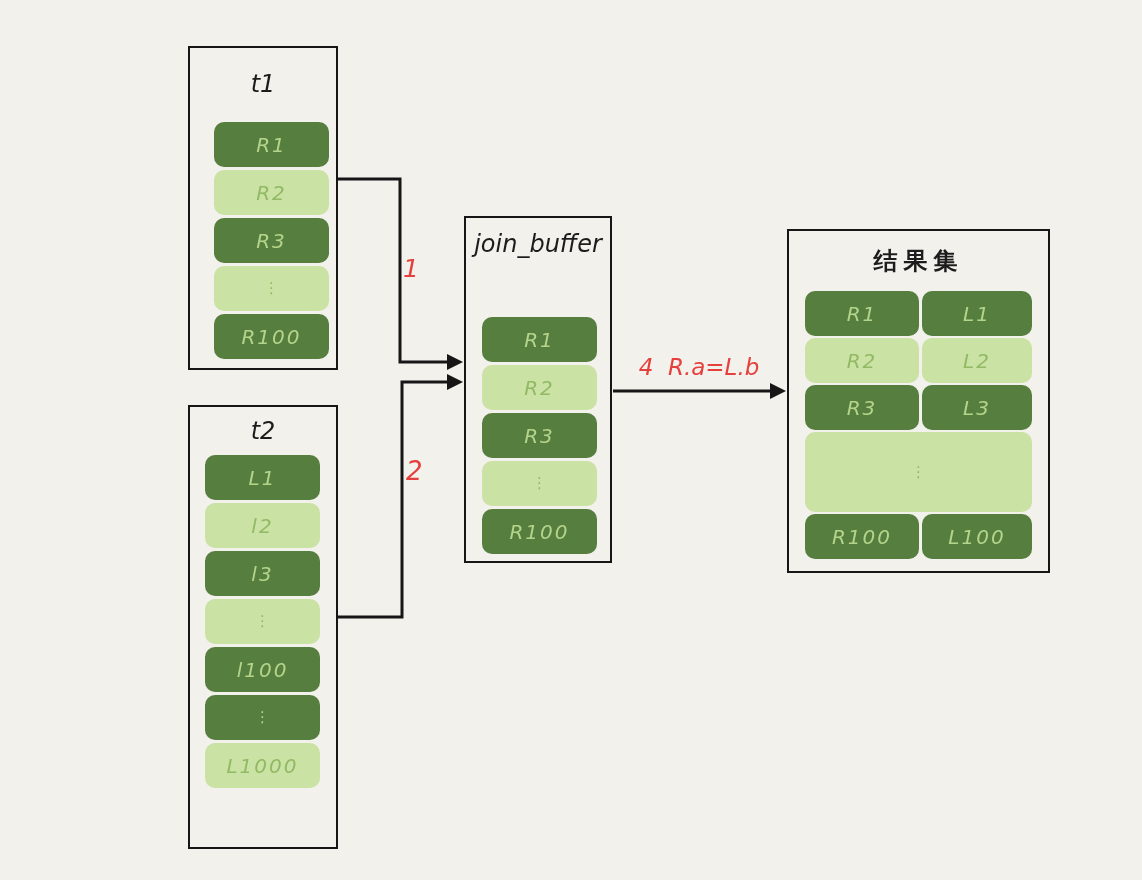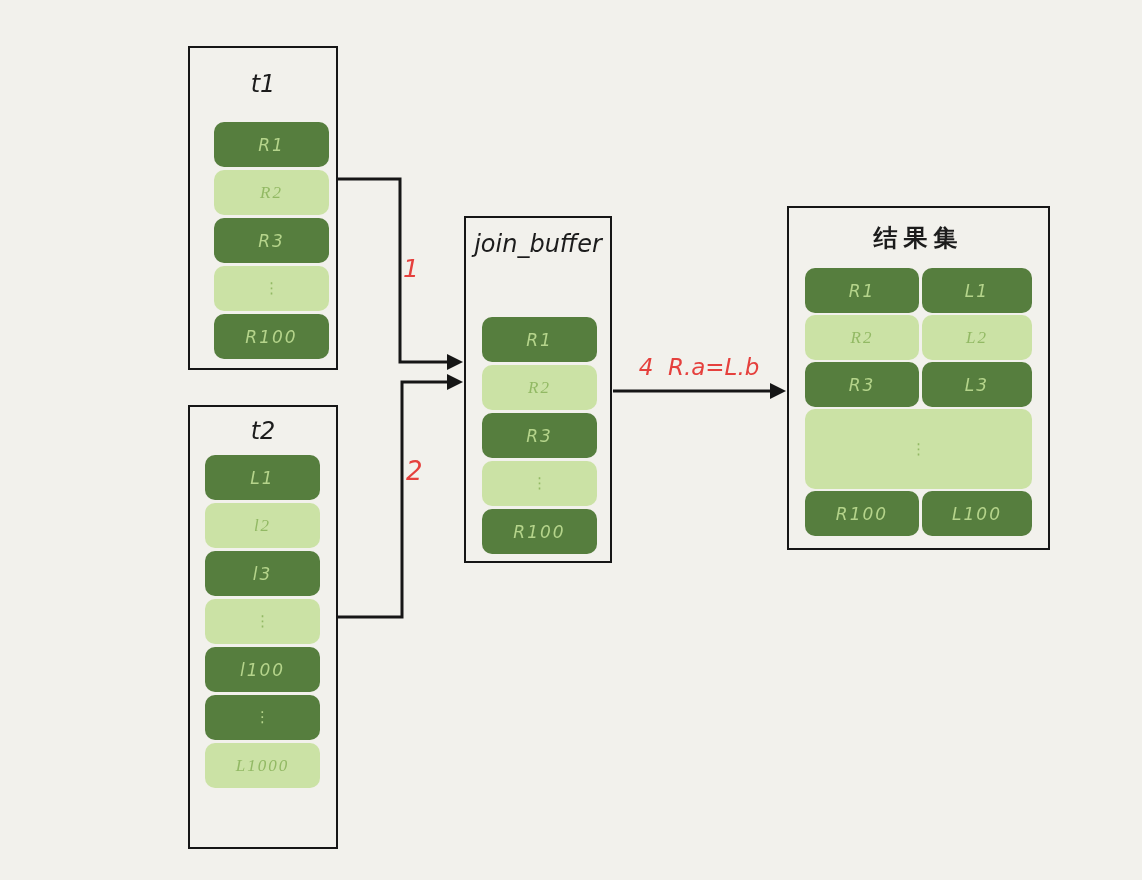--- a/index.html
+++ b/index.html
@@ -45,26 +45,26 @@
     flex-direction: column;
     gap: 3px;
   }
   .row, .cell {
     height: 45px;
     flex: 0 0 auto;
     border-radius: 10px;
     display: flex;
     align-items: center;
     justify-content: center;
-    font-size: 17px;
+    font-size: 20px;
     font-style: italic;
     letter-spacing: 2px;
   }
   .dark  { background: var(--dark);  color: var(--t-dark); }
-  .light { background: var(--light); color: var(--t-light); font-family: Liberation Serif, serif; }
+  .light { background: var(--light); color: var(--t-light); }
   .ellipsis {
     font-style: normal;
     font-size: 15px;
     letter-spacing: 0;
     line-height: 1;
   }
   .pair {
     display: flex;
     gap: 3px;
     flex: 0 0 auto;
@@ -137,21 +137,21 @@
     <div class="box-title" style="top:12px;text-align:center;">join_buffer</div>
     <div class="rows" style="left:16px; top:99px; width:115px;">
       <div class="row dark">R1</div>
       <div class="row light">R2</div>
       <div class="row dark">R3</div>
       <div class="row light ellipsis">⋮</div>
       <div class="row dark">R100</div>
     </div>
   </div>
 
-  <div class="box" style="left:787px; top:206px; width:263px; height:344px;">
+  <div class="box" style="left:787px; top:229px; width:263px; height:344px;">
     <div class="box-title cjk" style="top:14px;">结果集</div>
     <div class="rows" style="left:16px; top:60px; width:227px; gap:2px;">
       <div class="pair">
         <div class="cell c-left dark">R1</div>
         <div class="cell c-right dark">L1</div>
       </div>
       <div class="pair">
         <div class="cell c-left light">R2</div>
         <div class="cell c-right light">L2</div>
       </div>

